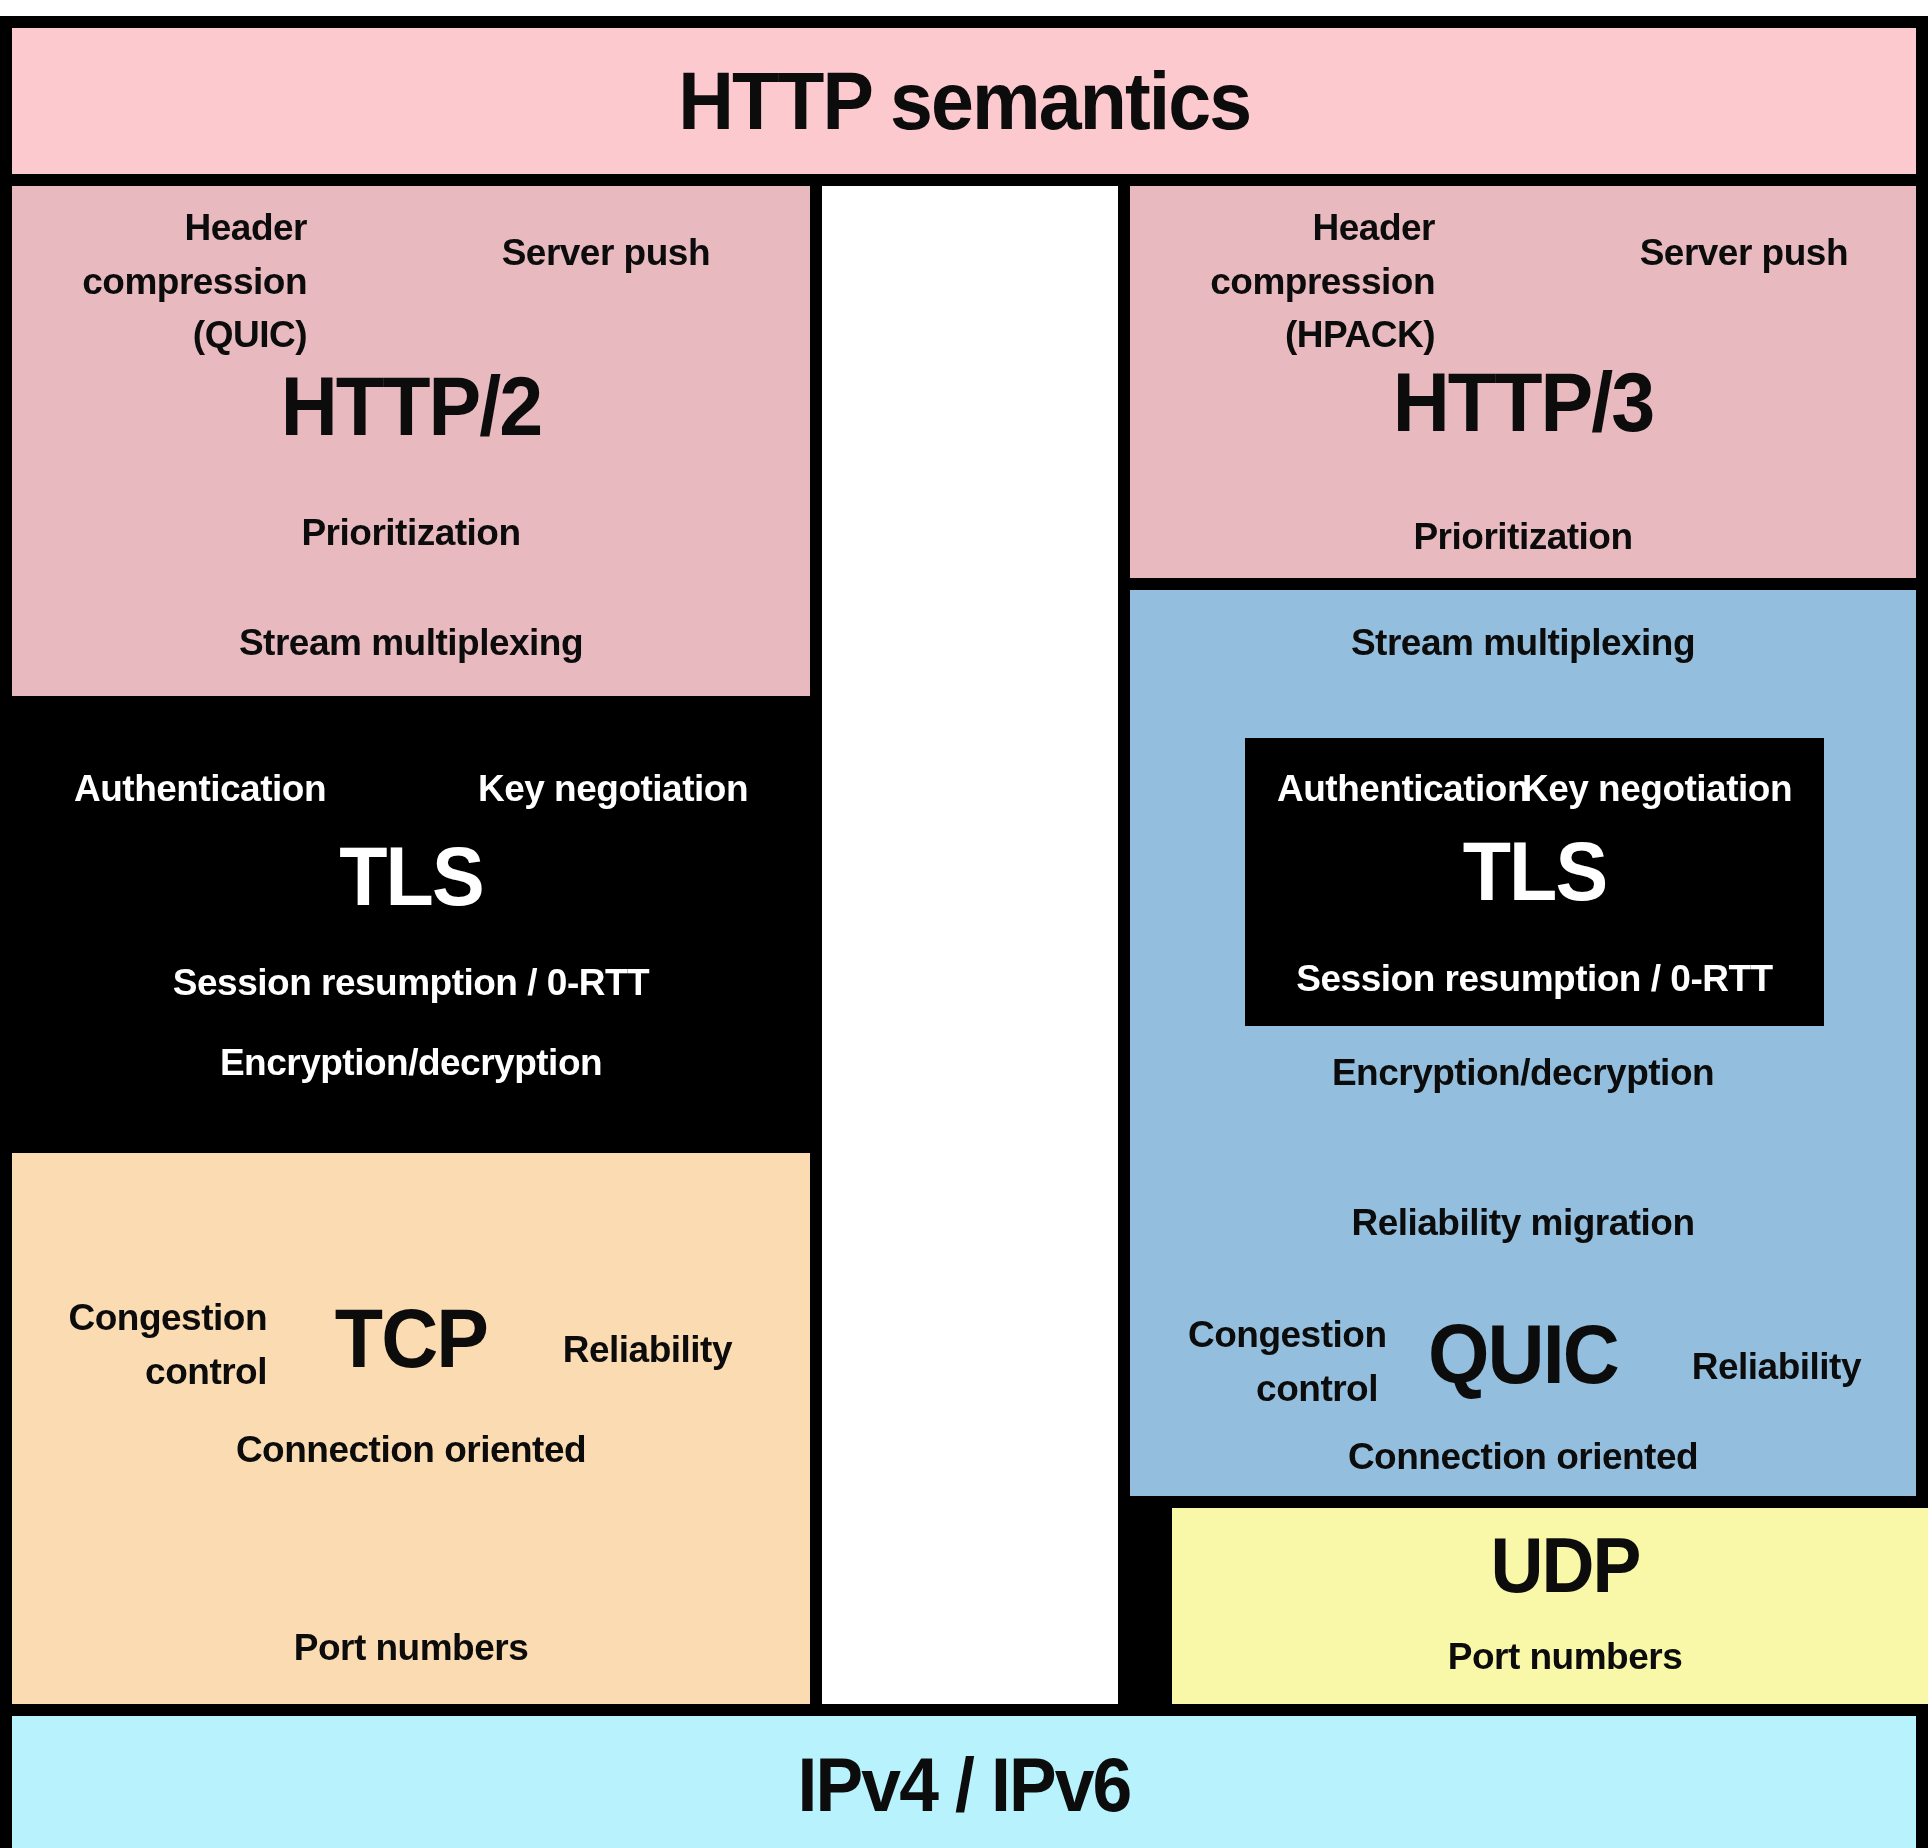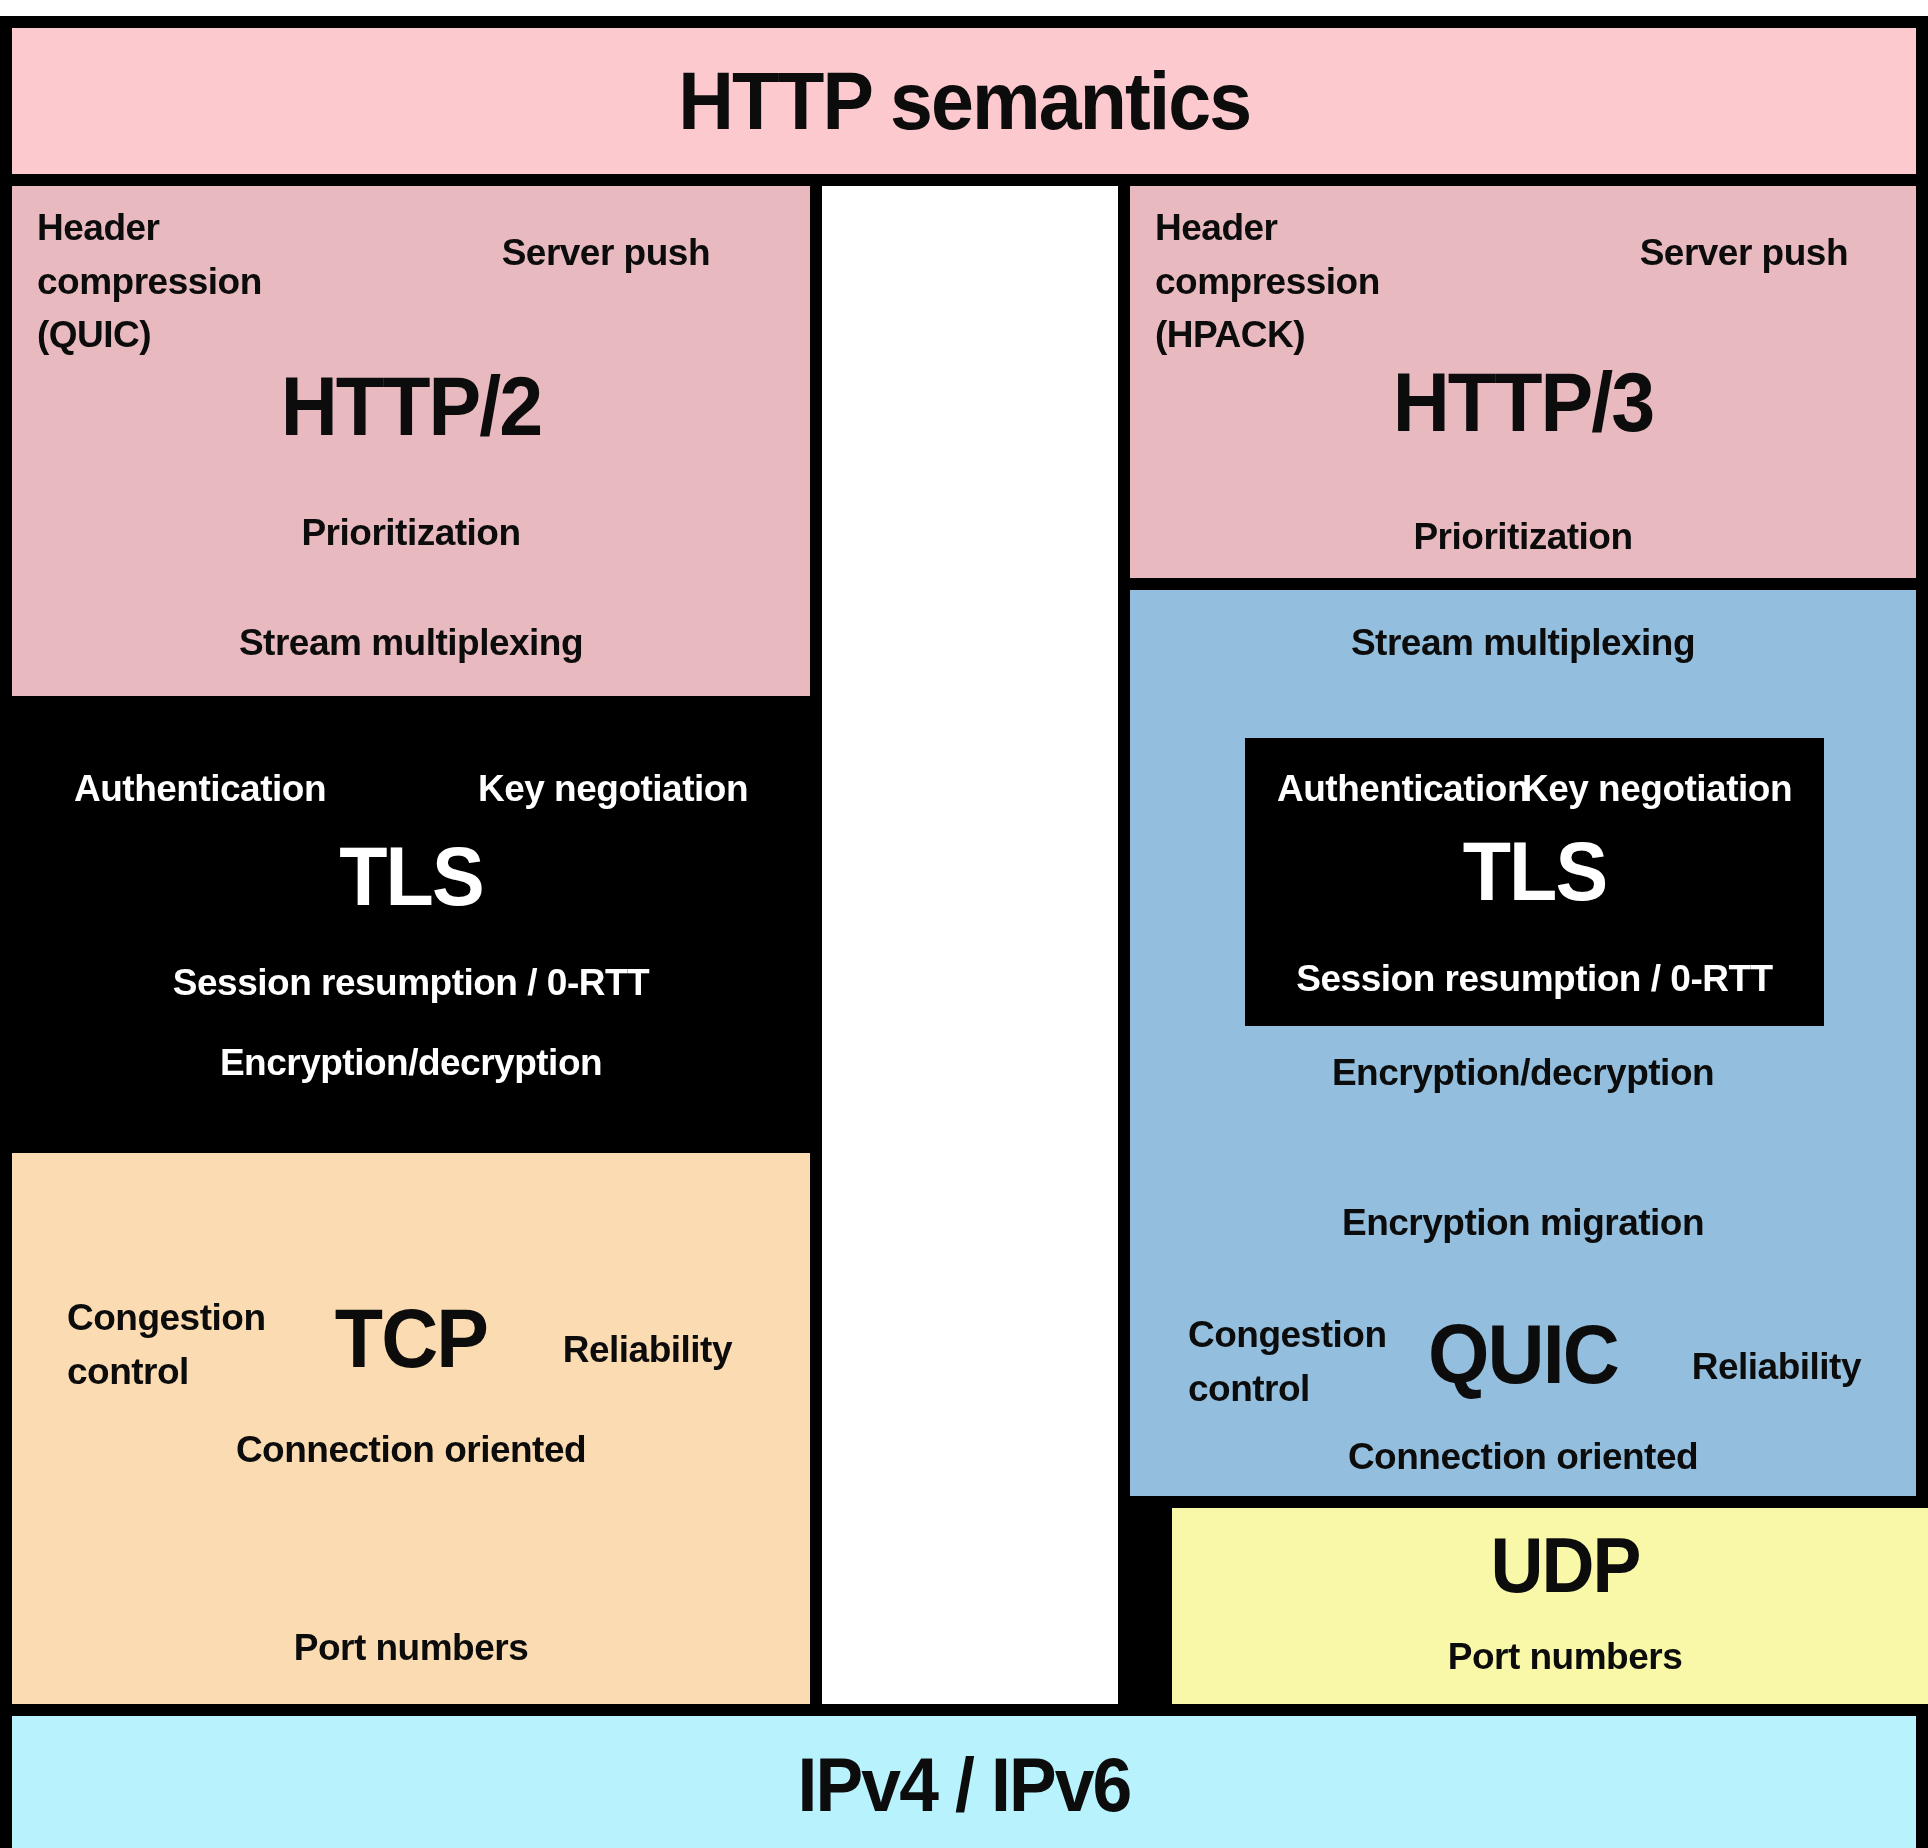--- a/index.html
+++ b/index.html
@@ -35,21 +35,21 @@
   .tlsL{left:12px;top:680px;width:798px;height:457px;background:var(--box-black);color:var(--text-light);}
   .tcp{left:12px;top:1137px;width:798px;height:551px;background:var(--peach);}
   .http3{left:1130px;top:170px;width:786px;height:392px;background:var(--rose);}
   .quic{left:1130px;top:574px;width:786px;height:906px;background:var(--blue);}
   .tlsR{left:115px;top:148px;width:579px;height:288px;background:var(--box-black);color:var(--text-light);}
   .udp{left:1172px;top:1492px;width:786px;height:196px;background:var(--yellow);}
   .banner-bottom{left:12px;top:1700px;width:1904px;height:136px;background:var(--cyan);
     display:flex;align-items:center;justify-content:center;}
 
   .small{font-size:37px;font-weight:600;letter-spacing:-0.5px;line-height:1.35;white-space:nowrap;}
-  .two-line{line-height:1.45;white-space:normal;text-align:left;}
+  .two-line{line-height:1.45;white-space:normal;text-align:right;}
   .big{font-size:84px;font-weight:700;letter-spacing:-2px;transform:scaleX(0.94);white-space:nowrap;}
   .title-xl{font-size:82px;font-weight:700;letter-spacing:-2px;transform:scaleX(0.94);}
   .center{left:0;right:0;text-align:center;}
 </style>
 </head>
 <body>
 
 <div class="canvas">
 
   <div class="box banner-top">
@@ -102,21 +102,21 @@
     <div class="abs small center" style="top:28px;">Stream multiplexing</div>
 
     <div class="abs tlsR">
       <div class="abs small" style="left:32px;top:26px;">Authentication</div>
       <div class="abs small" style="right:32px;top:26px;">Key negotiation</div>
       <div class="abs big center" style="top:85px;">TLS</div>
       <div class="abs small center" style="top:216px;">Session resumption / 0-RTT</div>
     </div>
 
     <div class="abs small center" style="top:458px;">Encryption/decryption</div>
-    <div class="abs small center" style="top:608px;">Encryption migration</div>
+    <div class="abs small center" style="top:608px;">Reliability migration</div>
     <div class="abs small two-line" style="left:58px;top:718px;width:190px;">
       <div>Congestion</div>
       <div>control</div>
     </div>
     <div class="abs big center" style="top:716px;">QUIC</div>
     <div class="abs small" style="right:55px;top:752px;">Reliability</div>
     <div class="abs small center" style="top:842px;">Connection oriented</div>
   </div>
 
   <div class="box udp">

